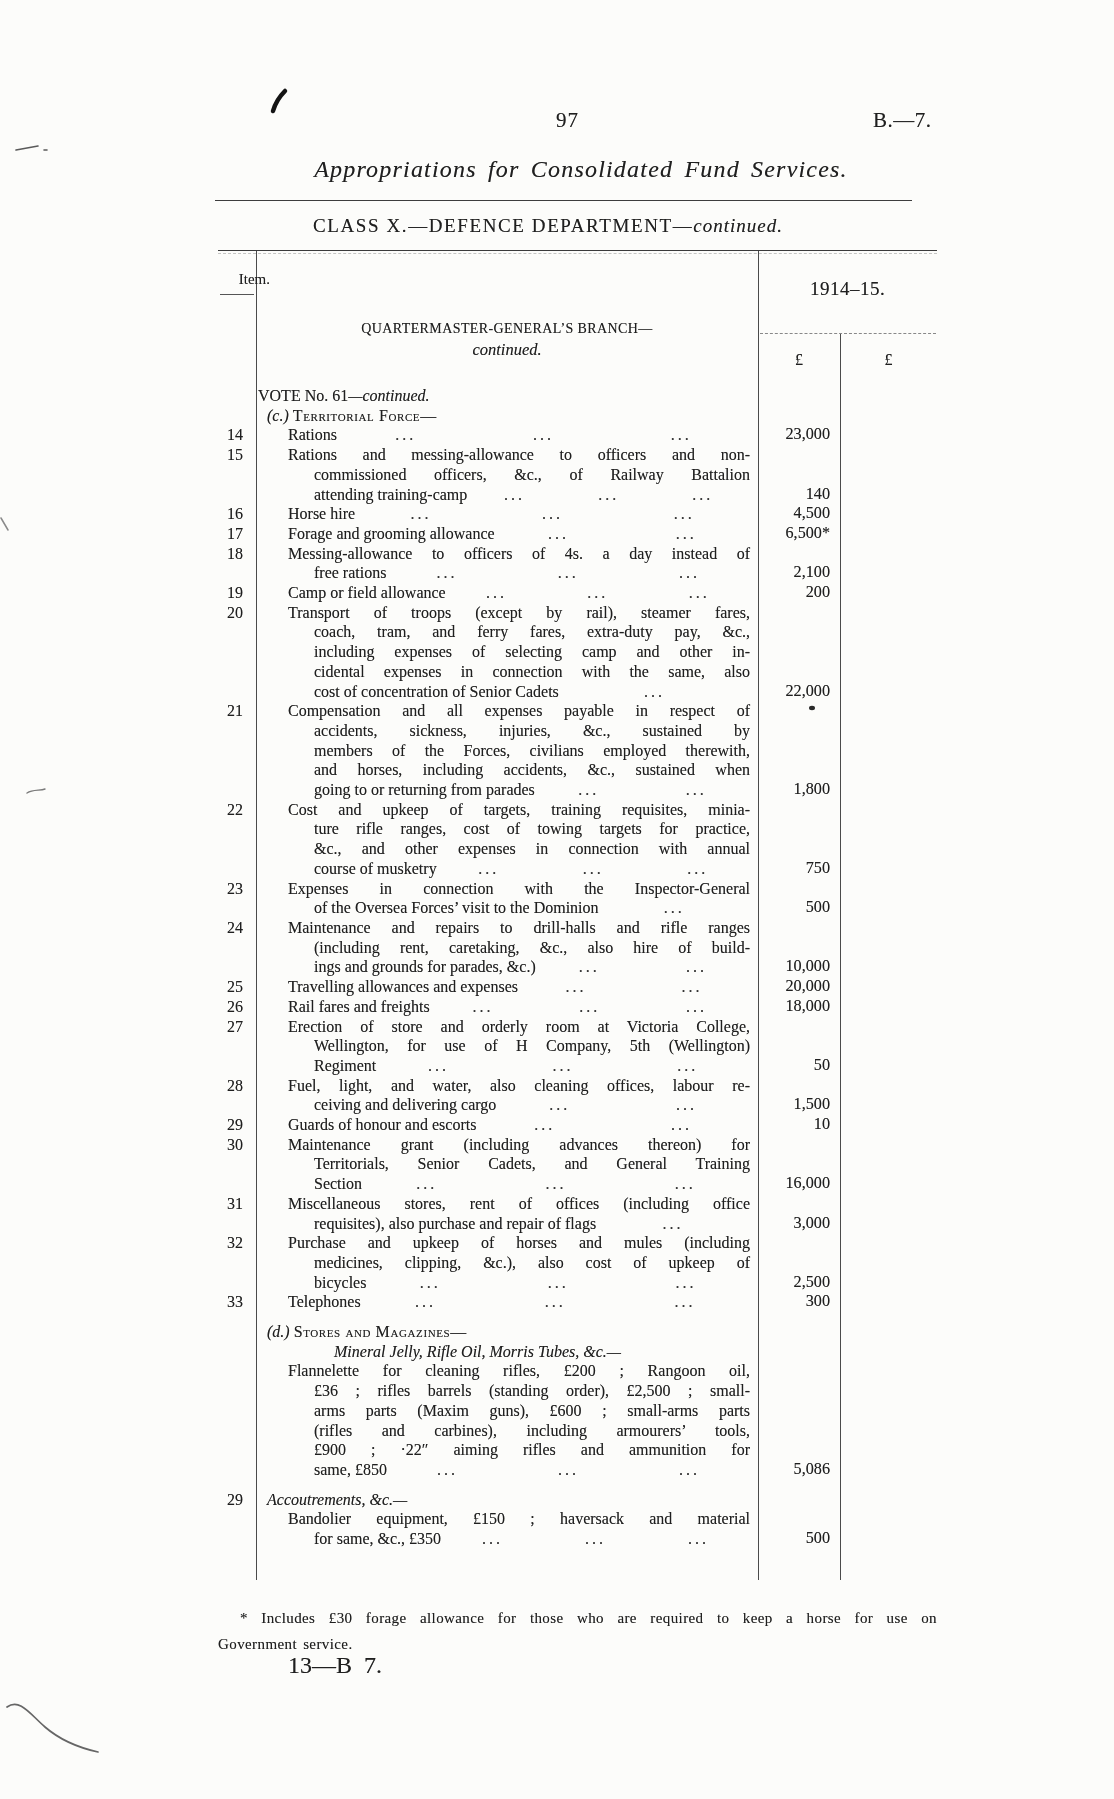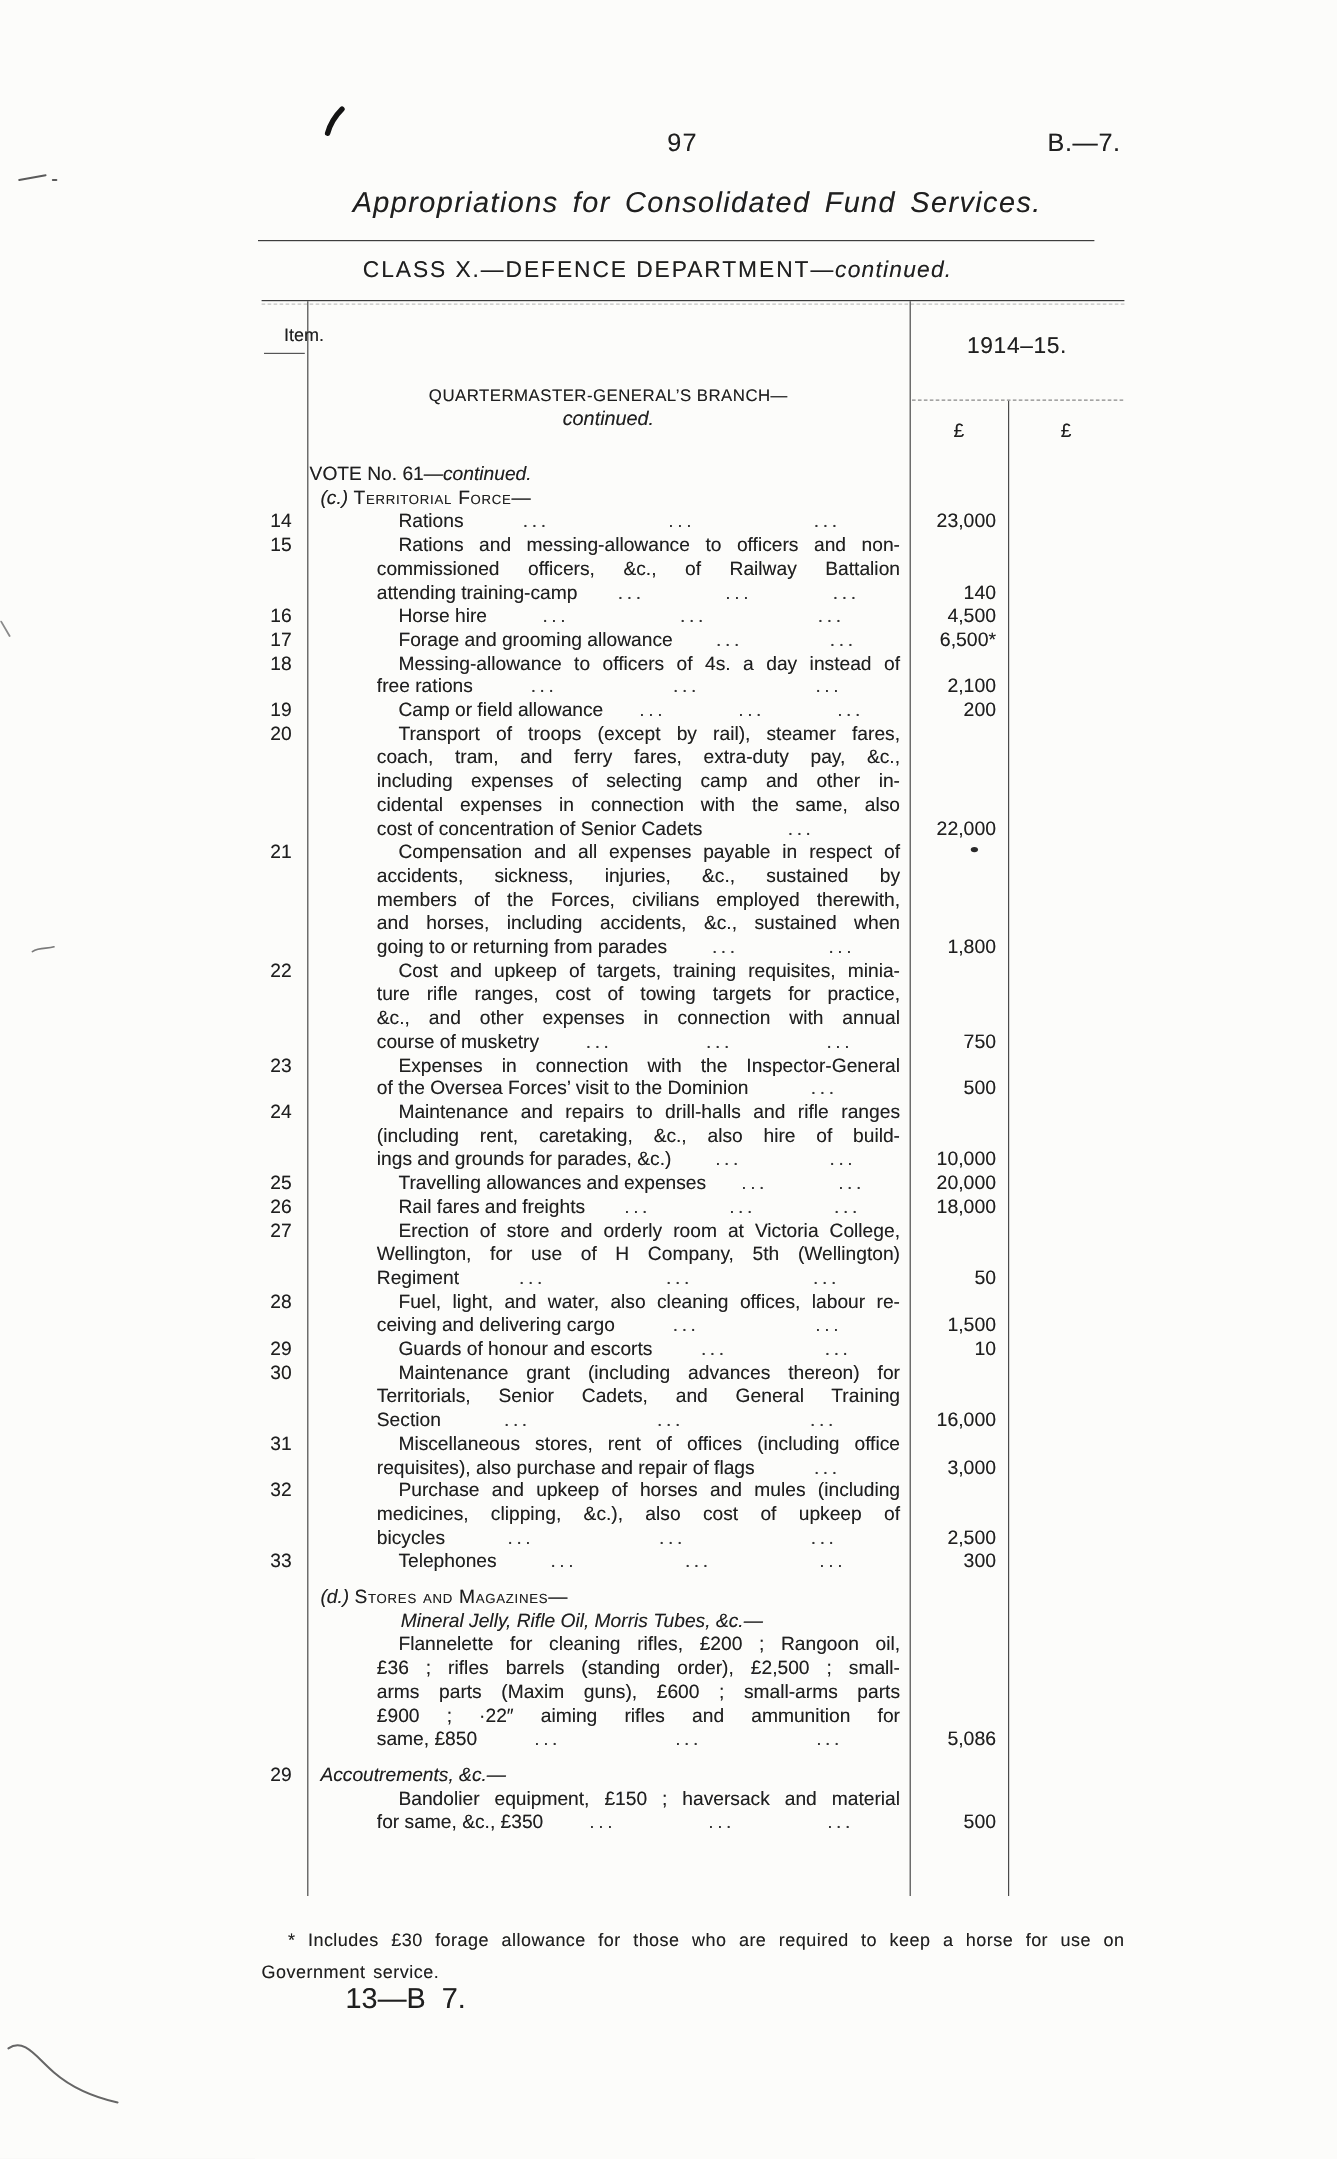--- a/index.html
+++ b/index.html
@@ -7,21 +7,21 @@
     --paper:#fcfcfa;
     --rule:#4a4a4a;
   }
   html,body{margin:0;padding:0;}
   body{background:#e8e8e6;}
   .page{
     position:relative;
     width:1114px;height:1799px;
     margin:0 auto;
     background:var(--paper);
-    font-family:Liberation Sans, sans-serif;
+    font-family:Liberation Serif, serif;
     color:var(--ink);
     overflow:hidden;
     text-shadow:0 0 .4px rgba(25,25,25,.45);
   }
   .abs{position:absolute;}
   
   .pageno{left:556px;top:108px;font-size:21px;letter-spacing:1px;}
   .docref{left:873px;top:108px;font-size:21px;letter-spacing:.5px;}
   .doc-title{left:48px;top:156px;width:1066px;text-align:center;
     font-style:italic;font-size:24px;letter-spacing:1.2px;word-spacing:4px;}
@@ -55,21 +55,21 @@
   .c-body{padding-right:8px;}
   .c-m1{text-align:right;padding-right:10px;font-size:16.2px;line-height:19.7px;}
   .c-m2{text-align:right;padding-right:12px;font-size:16.2px;line-height:19.7px;}
   .bl{font-size:16px;line-height:19.7px;}
   .bl.dotted{display:flex;}
   .bl.dotted .txt{white-space:pre;}
   .dg{flex:1;text-align:center;letter-spacing:3px;color:#333;}
   .j{text-align:justify;text-align-last:justify;}
   .ind-vote{padding-left:2px;}
   .ind-sub{padding-left:11px;}
-  .ind-first{padding-left:44px;margin-left:32px;}
+  .ind-first{padding-left:32px;}
   .ind-cont{padding-left:58px;}
   .ind-h34a{padding-left:24px;}
   .ind-h34b{padding-left:78px;}
   .i{font-style:italic;}
   .sc{font-variant:small-caps;letter-spacing:.6px;}
   
   .footnote{left:218px;top:1583px;width:719px;font-size:15px;line-height:26px;letter-spacing:.4px;margin-top:22px;}
   .footnote .fn1{padding-left:22px;text-align:justify;text-align-last:justify;word-spacing:4px;}
   .footnote .fn2{word-spacing:2px;}
   .sig{left:288px;top:1652px;font-size:24px;white-space:pre;}
@@ -617,20 +617,28 @@
           <div class="c-item"></div>
           <div class="c-body">
             <div class="bl ind-cont j"><span class="txt"><span>arms parts (Maxim guns), £600 ; small-arms parts</span></span></div>
           </div>
           <div class="c-m1"></div>
           <div class="c-m2"></div>
         </div>
         <div class="row">
           <div class="c-item"></div>
           <div class="c-body">
+            <div class="bl ind-cont j"><span class="txt"><span>(rifles and carbines), including armourers’ tools,</span></span></div>
+          </div>
+          <div class="c-m1"></div>
+          <div class="c-m2"></div>
+        </div>
+        <div class="row">
+          <div class="c-item"></div>
+          <div class="c-body">
             <div class="bl ind-cont j"><span class="txt"><span>£900 ; ·22″ aiming rifles and ammunition for</span></span></div>
           </div>
           <div class="c-m1"></div>
           <div class="c-m2"></div>
         </div>
         <div class="row">
           <div class="c-item"></div>
           <div class="c-body">
             <div class="bl ind-cont dotted">
               <span class="txt"><span>same, £850</span></span>

